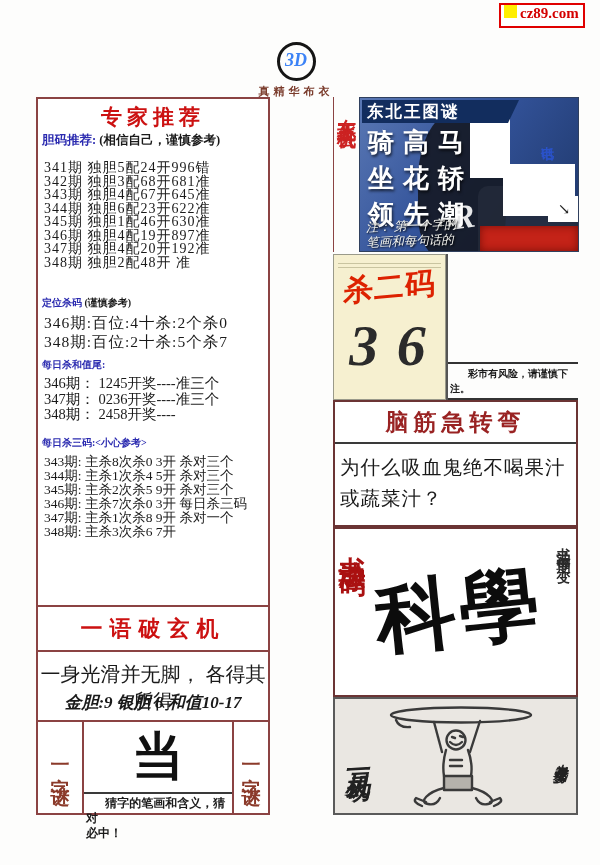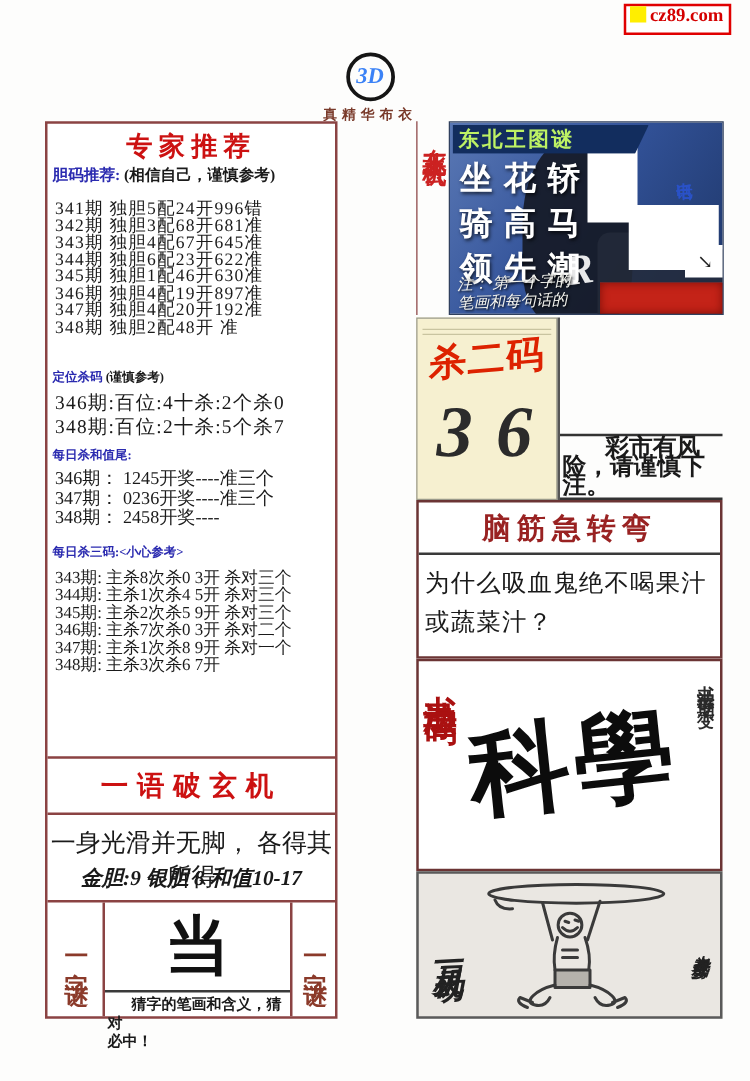--- a/index.html
+++ b/index.html
@@ -57,21 +57,21 @@
   .wr-caption .ind{text-indent:1.6em;display:block;}
 
   
   .mystery{position:absolute;left:333px;top:97px;width:245px;height:155px;display:flex;
            border-left:1px solid #8b4343;}
   .myst-strip{width:25px;display:flex;justify-content:center;padding-top:6px;}
   .myst-strip .vert{font-size:19px;font-weight:bold;color:#cc2222;letter-spacing:3px;}
   .pic{flex:1;position:relative;overflow:hidden;border:1px solid #30405e;
        background:linear-gradient(125deg,#5a78b4 0%,#33539a 45%,#1d3566 100%);}
   .pic-title{position:absolute;left:2px;top:2px;width:152px;height:23px;background:#122d5e;
-             color:#bef264;font-size:16.5px;font-weight:bold;letter-spacing:2px;line-height:23px;
+             color:#ffffff;font-size:16.5px;font-weight:bold;letter-spacing:2px;line-height:23px;
              padding-left:5px;clip-path:polygon(0 0,100% 0,93% 100%,0 100%);}
   .pic-lines{position:absolute;left:8px;top:27px;color:#fff;font-weight:bold;font-size:26px;
              line-height:36px;letter-spacing:9px;text-shadow:1px 2px 3px rgba(0,0,0,.7);}
   .statue{position:absolute;left:58px;top:12px;width:88px;height:150px;background:#161a26;
           border-radius:46% 54% 30% 30%;opacity:.92;}
   .statue2{position:absolute;left:118px;top:88px;width:110px;height:70px;background:#232a3a;opacity:.85;
            border-radius:10px 40px 0 0;}
   .censorA{position:absolute;left:110px;top:20px;width:40px;height:60px;background:#fff;}
   .censorB{position:absolute;left:143px;top:66px;width:72px;height:52px;background:#fff;}
   .censorC{position:absolute;left:188px;top:98px;width:32px;height:26px;background:#fff;
@@ -87,21 +87,21 @@
   .sha2row{position:absolute;left:333px;top:254px;width:245px;height:146px;display:flex;}
   .sha2box{width:113px;background:#f6f0d0;border:1px solid #9a9a8a;box-sizing:border-box;position:relative;}
   .sha2box:before{content:"";position:absolute;left:4px;right:4px;top:8px;height:1px;background:#c9c4a0;
                   box-shadow:0 4px 0 #c9c4a0;}
   .sha2-title{margin-top:12px;text-align:center;color:#dd2200;font-size:30px;font-weight:bold;
               letter-spacing:1px;transform:rotate(-5deg) skewX(-5deg);}
   .sha2-digits{display:flex;justify-content:space-around;padding:2px 10px 0 6px;
                font:bold italic 58px/72px "Liberation Serif",serif;color:#2b2b2b;}
   .sha2right{flex:1;border-left:2px solid #555;position:relative;}
   .risk{position:absolute;left:0;right:0;bottom:0;border-top:2px solid #333;border-bottom:2px solid #333;
-        font-size:19px;font-weight:bold;line-height:15px;padding:2px 2px;text-indent:1.8em;}
+        font-size:10px;font-weight:bold;line-height:15px;padding:2px 2px;text-indent:1.8em;}
 
   .brain{position:absolute;left:333px;top:400px;width:245px;height:127px;border:2px solid #6b3434;
          box-sizing:border-box;background:#fff;}
   .brain-title{padding:5px 0 4px;text-align:center;color:#992222;font-size:23px;font-weight:bold;
                letter-spacing:5px;border-bottom:2px solid #3a3a3a;}
   .brain-q{padding:8px 5px 0 5px;font-size:19.5px;line-height:31px;letter-spacing:1px;}
 
   .shufa{position:absolute;left:333px;top:527px;width:245px;height:170px;border:2px solid #6b3434;
          box-sizing:border-box;display:flex;background:#fff;}
   .shufa-strip{width:34px;display:flex;justify-content:center;padding-top:6px;}
@@ -162,21 +162,21 @@
   <div class="rows hz-rows">
     <div>346期： 1245开奖----准三个</div>
     <div>347期： 0236开奖----准三个</div>
     <div>348期： 2458开奖----</div>
   </div>
   <div class="lbl sm-lbl blue">每日杀三码:&lt;小心参考&gt;</div>
   <div class="rows sm-rows">
     <div>343期: 主杀8次杀0 3开 杀对三个</div>
     <div>344期: 主杀1次杀4 5开 杀对三个</div>
     <div>345期: 主杀2次杀5 9开 杀对三个</div>
-    <div>346期: 主杀7次杀0 3开 杀对二个</div>
+    <div>346期: 主杀7次杀0 3开 每日杀三码</div>
     <div>347期: 主杀1次杀8 9开 杀对一个</div>
     <div>348期: 主杀3次杀6 7开</div>
   </div>
 
   <div class="lc-bottom">
     <div class="yy-title">一语破玄机</div>
     <div class="phrase">一身光滑并无脚， 各得其所得</div>
     <div class="gold">金胆:9 银胆 8 和值10-17</div>
     <div class="word-row">
       <div class="wr-strip">
@@ -200,22 +200,22 @@
   <div class="myst-strip">
     <span class="vert">东北王玄机</span>
   </div>
   <div class="pic">
     <div class="statue"></div>
     <div class="statue2"></div>
     <div class="censorA"></div>
     <div class="censorB"></div>
     <div class="pic-title">东北王图谜</div>
     <div class="pic-lines">
+      <div>骑高马</div>
       <div>坐花轿</div>
-      <div>骑高马</div>
       <div>领先潮</div>
     </div>
     <div class="phone vert">电话</div>
     <div class="censorC">↘</div>
     <div class="sign">R</div>
     <div class="pic-note">
       <div>注： 第一个字的</div>
       <div>笔画和每句话的</div>
     </div>
     <div class="redstrip"></div>

